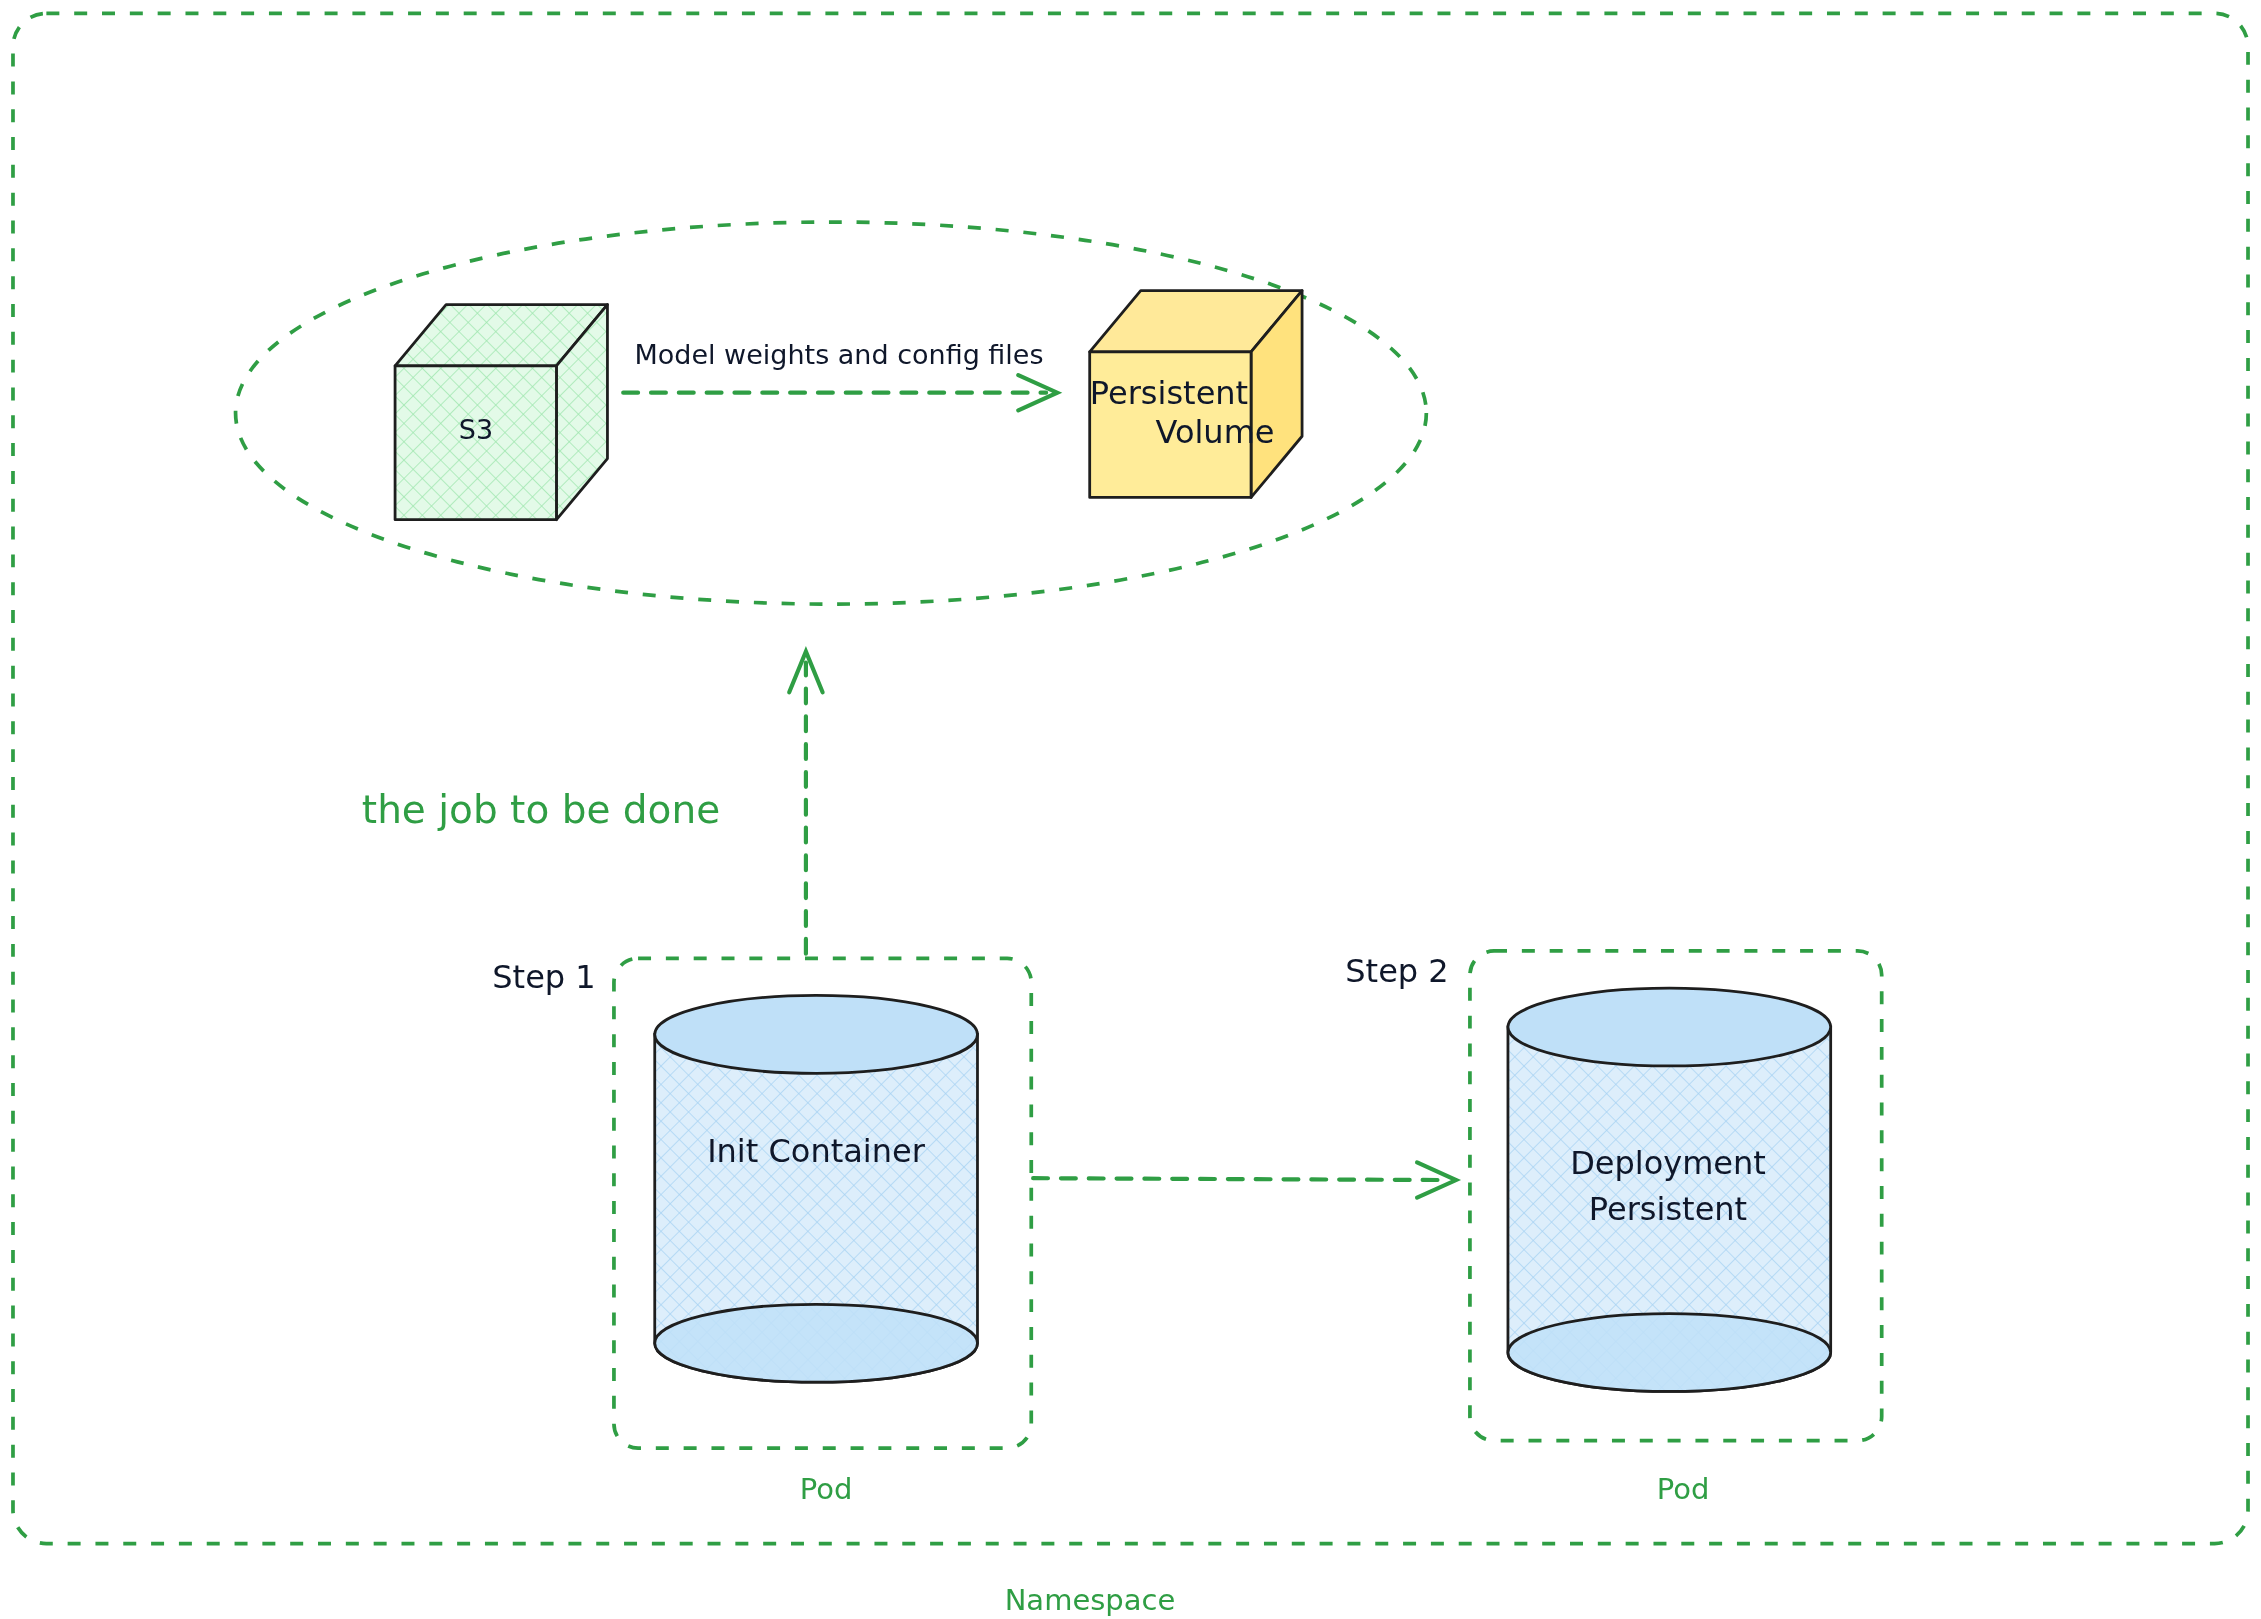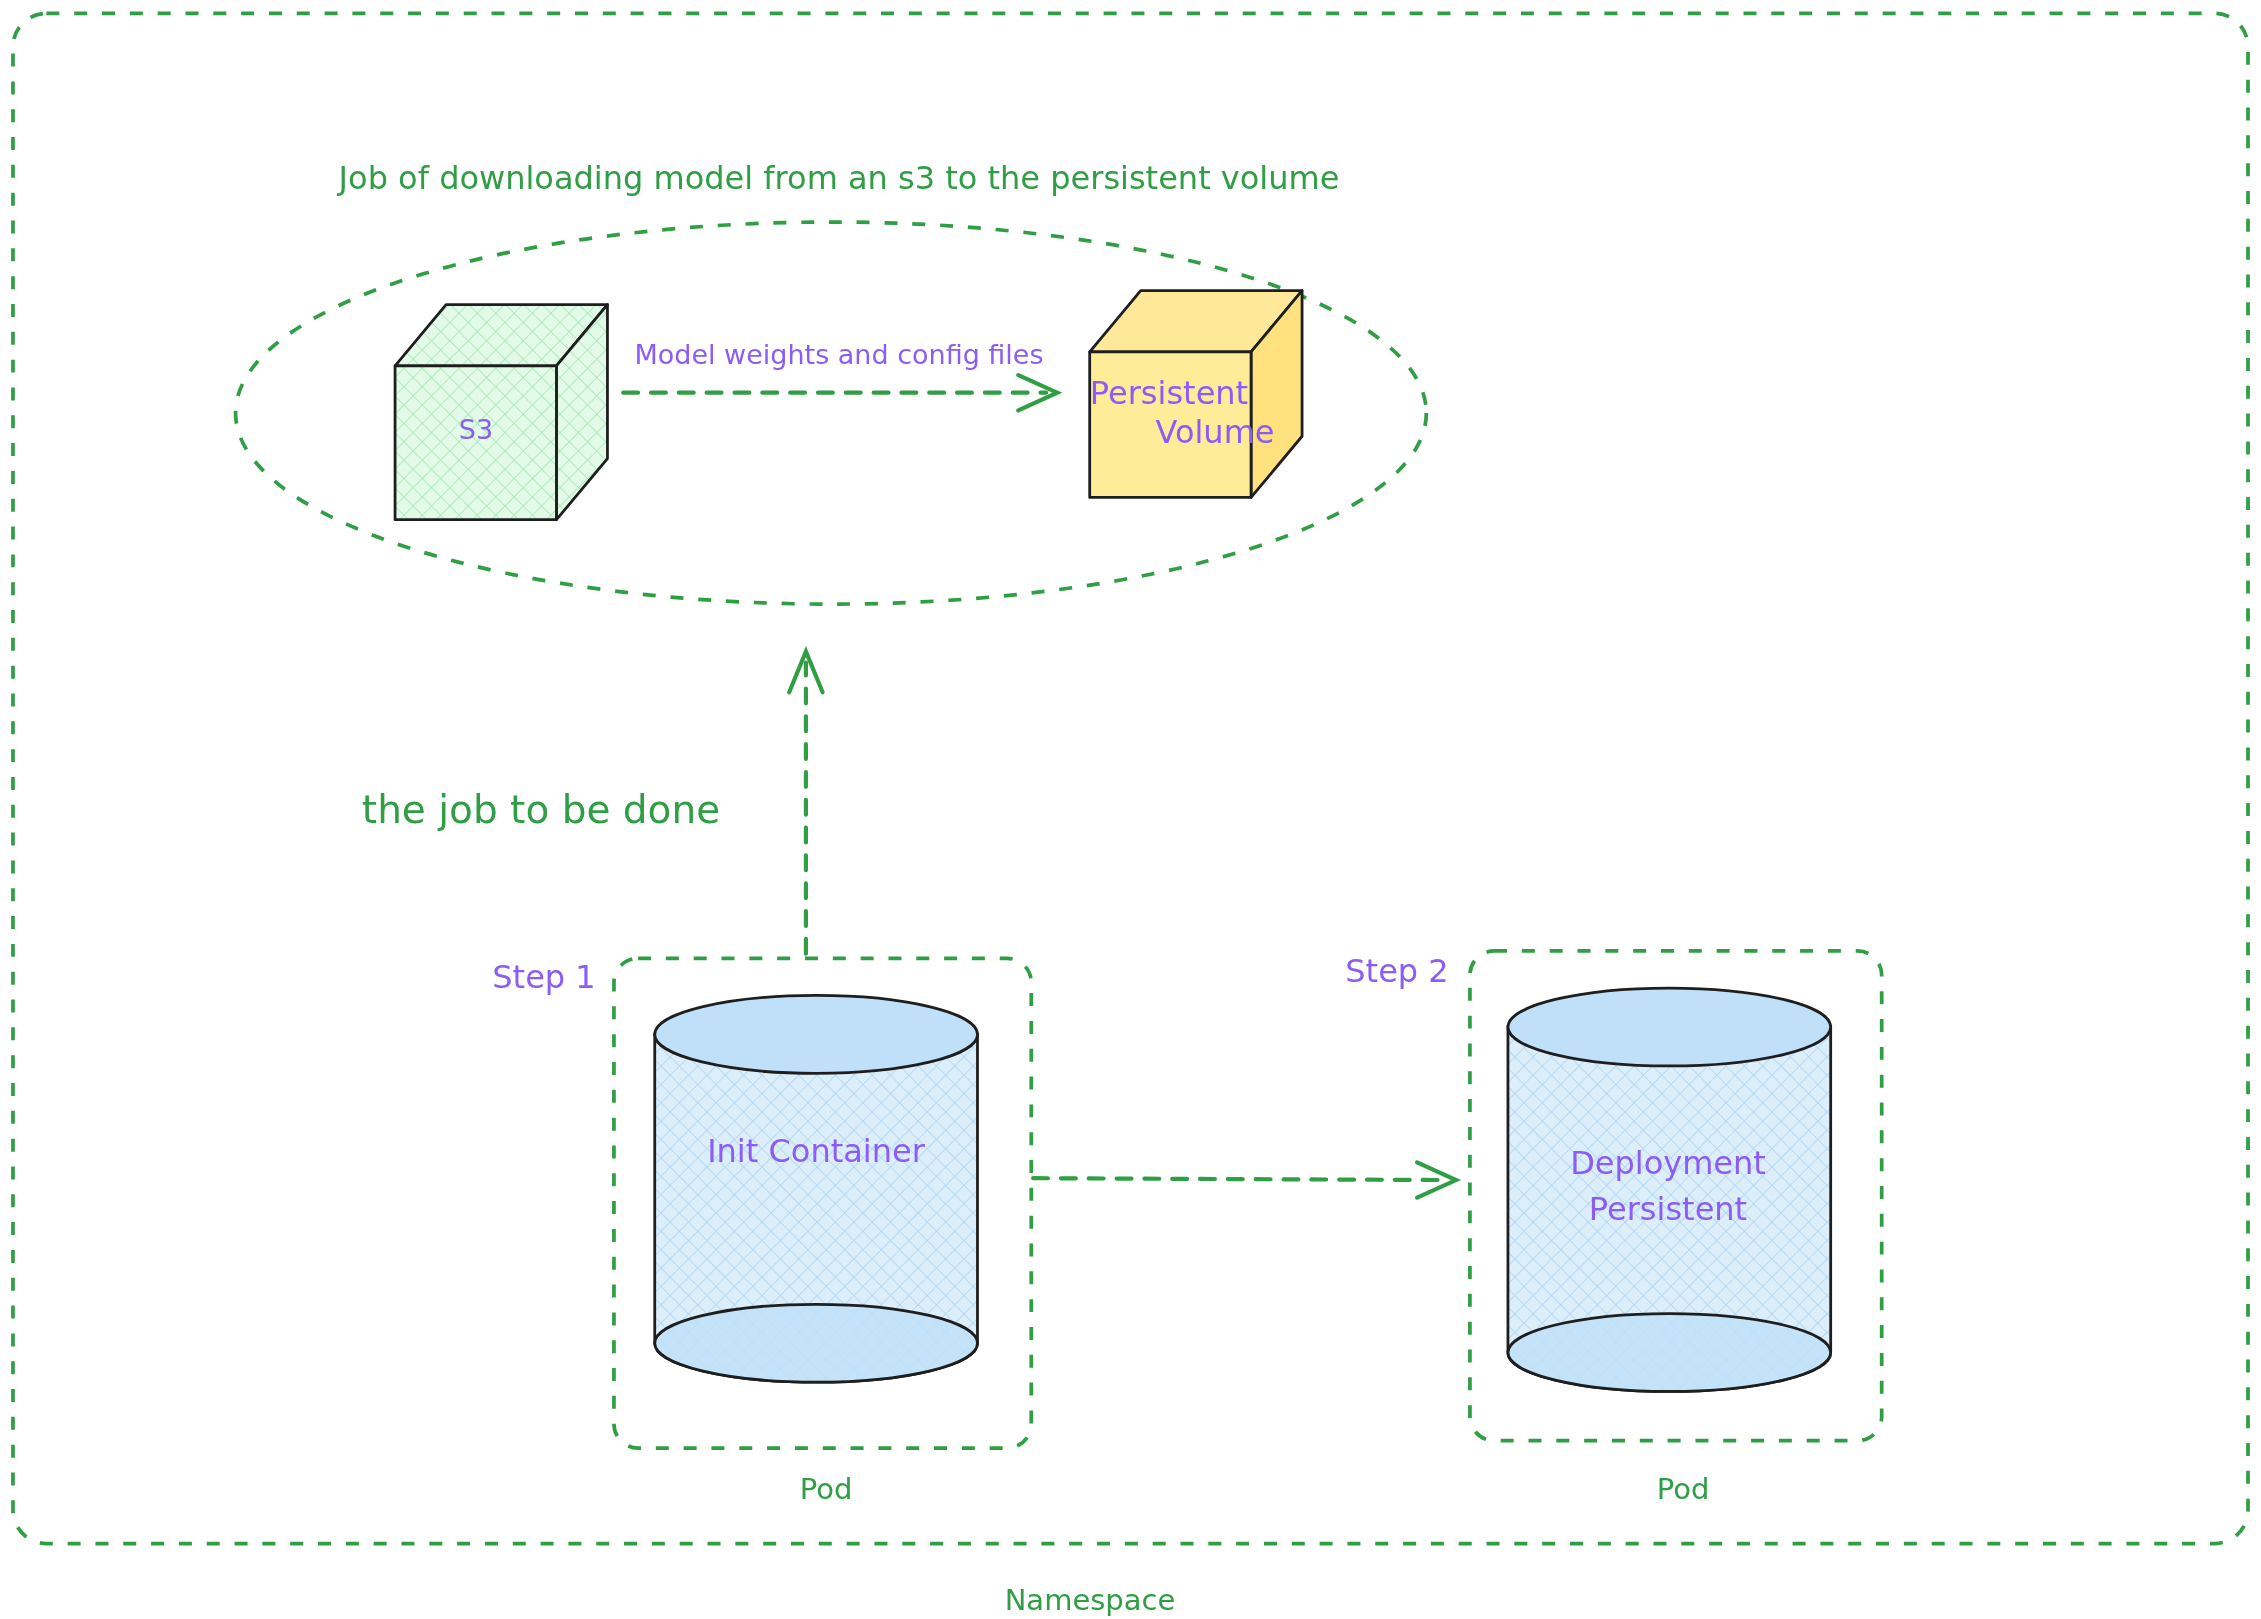--- a/index.html
+++ b/index.html
@@ -18,21 +18,21 @@
   #shapes {
     position: absolute;
     left: 0;
     top: 0;
   }
   .label {
     position: absolute;
     transform: translateX(-50%);
     white-space: nowrap;
     text-align: center;
-    color: #8b5cf6;
+    color: #0f172a;
     line-height: 1.15;
   }
   .green { color: #2f9e44; }
   .t-title   { font-size: 32px; }
   .t-note    { font-size: 39px; }
   .t-small   { font-size: 27px; }
   .t-shape   { font-size: 32px; }
   .t-step    { font-size: 32px; }
   .t-pod     { font-size: 29px; }
 </style>
@@ -96,21 +96,20 @@
       <ellipse cx="1800" cy="1458" rx="174" ry="42" fill="#bfe0f8" fill-opacity="0.85"></ellipse>
       <ellipse cx="1800" cy="1107" rx="174" ry="42" fill="#bfe0f8"></ellipse>
     </g>
 
     <g stroke="#2f9e44" stroke-width="4.5" fill="none" stroke-linecap="round">
       <line x1="1114" y1="1270" x2="1558" y2="1272" stroke-dasharray="16 14"></line>
       <polyline points="1528,1253 1570,1272 1528,1291"></polyline>
     </g>
   </svg>
 
-  <div class="label green t-title" style="left:839px; top:160px;">Job of downloading model from an s3 to the persistent volume</div>
 
   <div class="label t-small" style="left:839px; top:339px;">Model weights and config files</div>
 
   <div class="label t-shape" style="left:476px; top:414px; font-size:27px;">S3</div>
 
   <div class="label t-shape" style="left:1169px; top:375px;">Persistent</div>
   <div class="label t-shape" style="left:1171px; top:414px;margin-left:44px;">Volume</div>
 
   <div class="label green t-note" style="left:541px; top:788px;">the job to be done</div>
 

